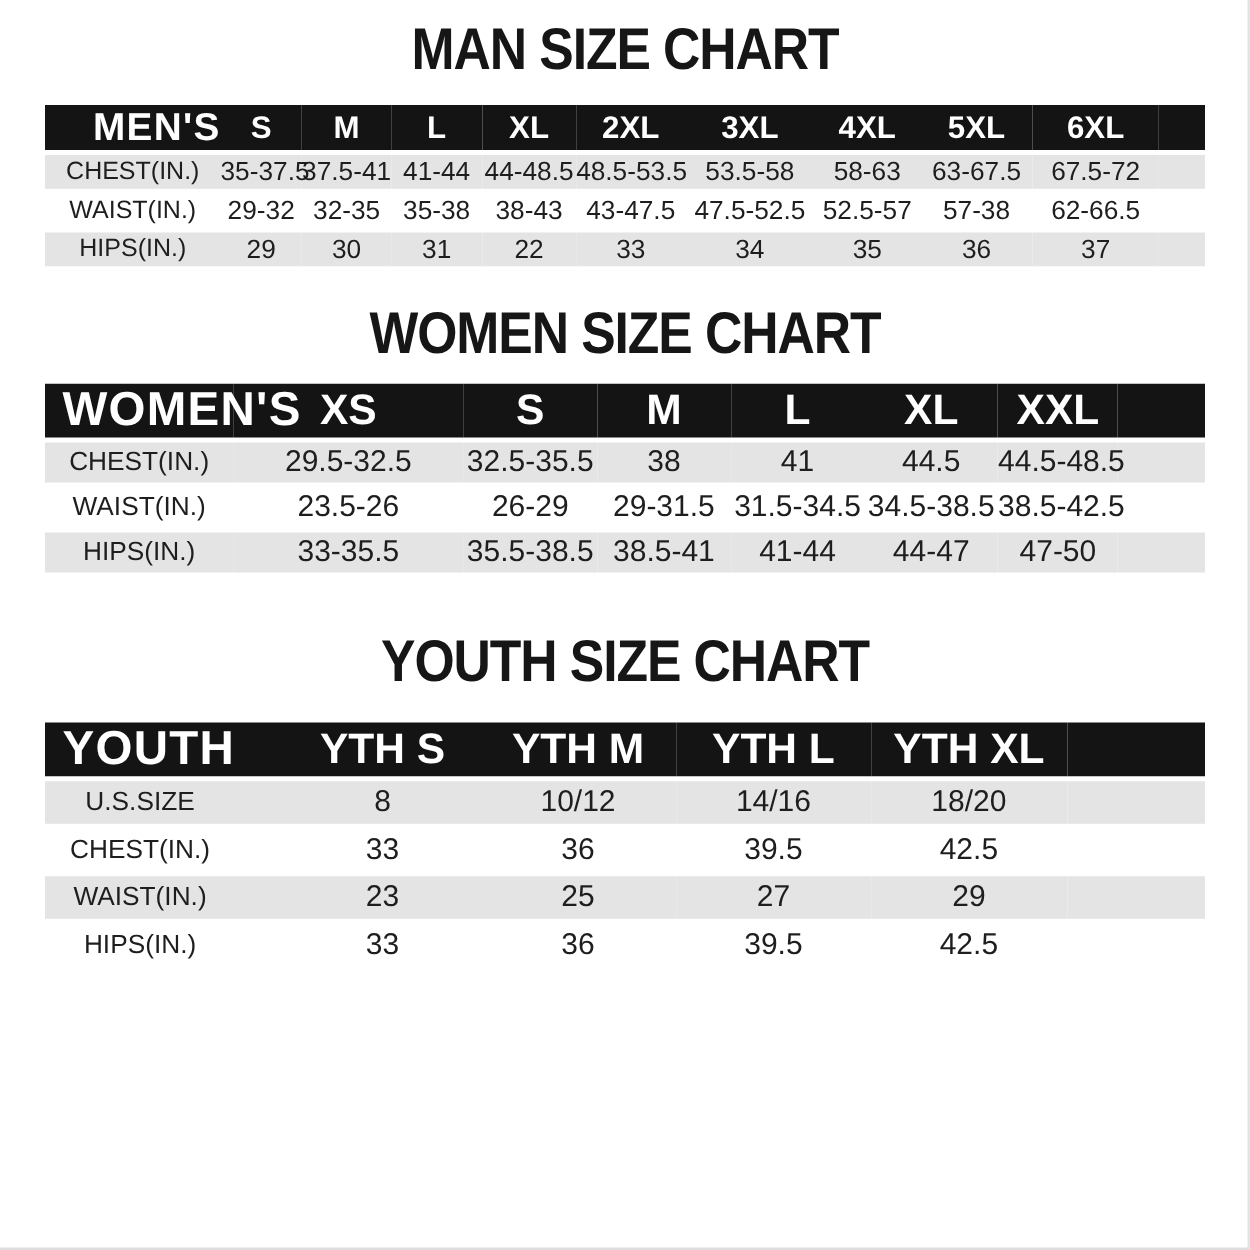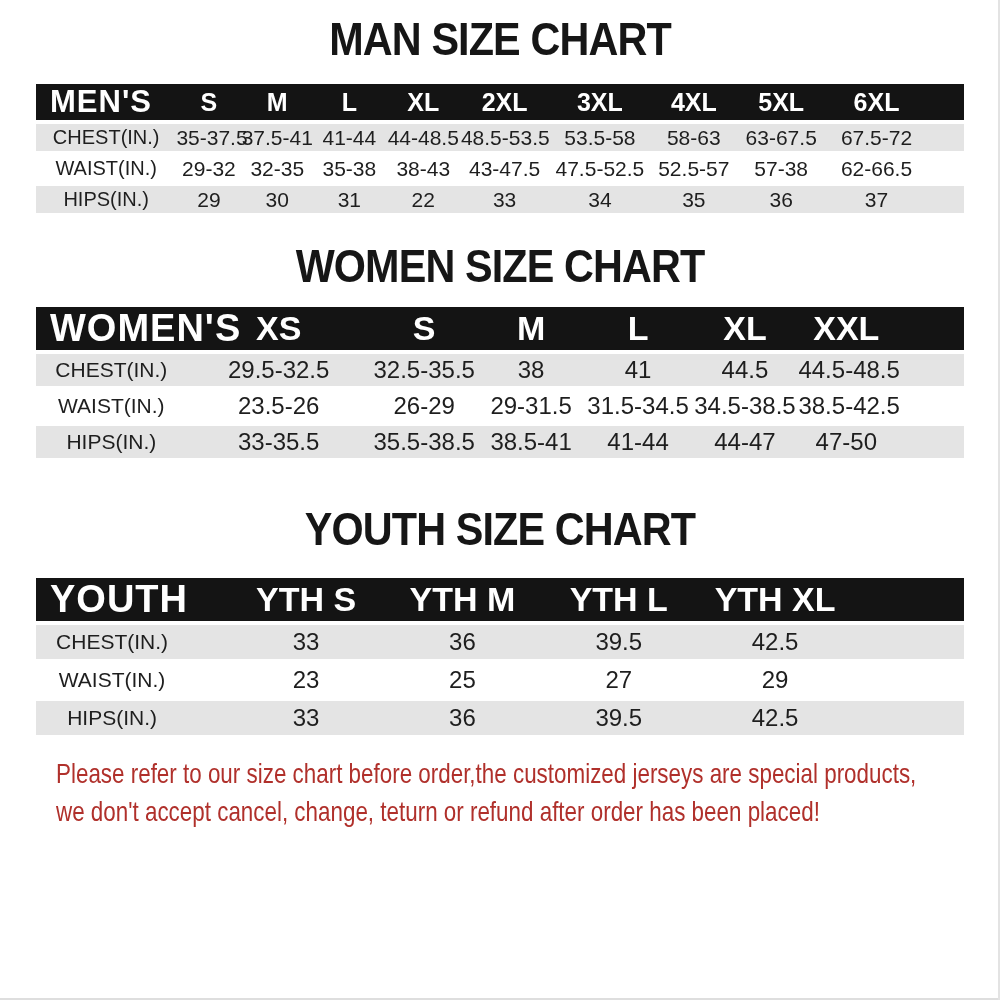--- a/index.html
+++ b/index.html
@@ -64,21 +64,21 @@
     white-space: nowrap;
     overflow: visible;
     padding: 0;
   }
   table.men th { height: 34px; font-size: 25px; }
   table.women th, table.youth th { height: 40px; font-size: 34px; }
   .size-table th:first-child {
     text-align: left; padding-left: 14px;
     letter-spacing: 1px;
   }
-  table.men th:first-child { font-size: 31px; }
+  table.men th:first-child { font-size: 31px; text-align: right; }
   table.women th:first-child, table.youth th:first-child { font-size: 38px; }
 
   .size-table td {
     text-align: center;
     color: var(--row-ink, #1e1e1e);
     white-space: nowrap;
     overflow: visible;
     padding: 0;
     background: #ffffff;
   }
@@ -254,20 +254,28 @@
           <th>YOUTH</th>
           <th>YTH S</th>
           <th>YTH M</th>
           <th>YTH L</th>
           <th>YTH XL</th>
           <th></th>
         </tr>
       </thead>
       <tbody>
         <tr>
+          <td>U.S.SIZE</td>
+          <td>8</td>
+          <td>10/12</td>
+          <td>14/16</td>
+          <td>18/20</td>
+          <td></td>
+        </tr>
+        <tr>
           <td>CHEST(IN.)</td>
           <td>33</td>
           <td>36</td>
           <td>39.5</td>
           <td>42.5</td>
           <td></td>
         </tr>
         <tr>
           <td>WAIST(IN.)</td>
           <td>23</td>
@@ -280,18 +288,14 @@
           <td>HIPS(IN.)</td>
           <td>33</td>
           <td>36</td>
           <td>39.5</td>
           <td>42.5</td>
           <td></td>
         </tr>
       </tbody>
     </table>
 
-  <footer class="note">
-    <p>Please refer to our size chart before order,the customized jerseys are special products,</p>
-    <p>we don't accept cancel, change, teturn or refund after order has been placed!</p>
-  </footer>
 
 </div>
 
 </body></html>

